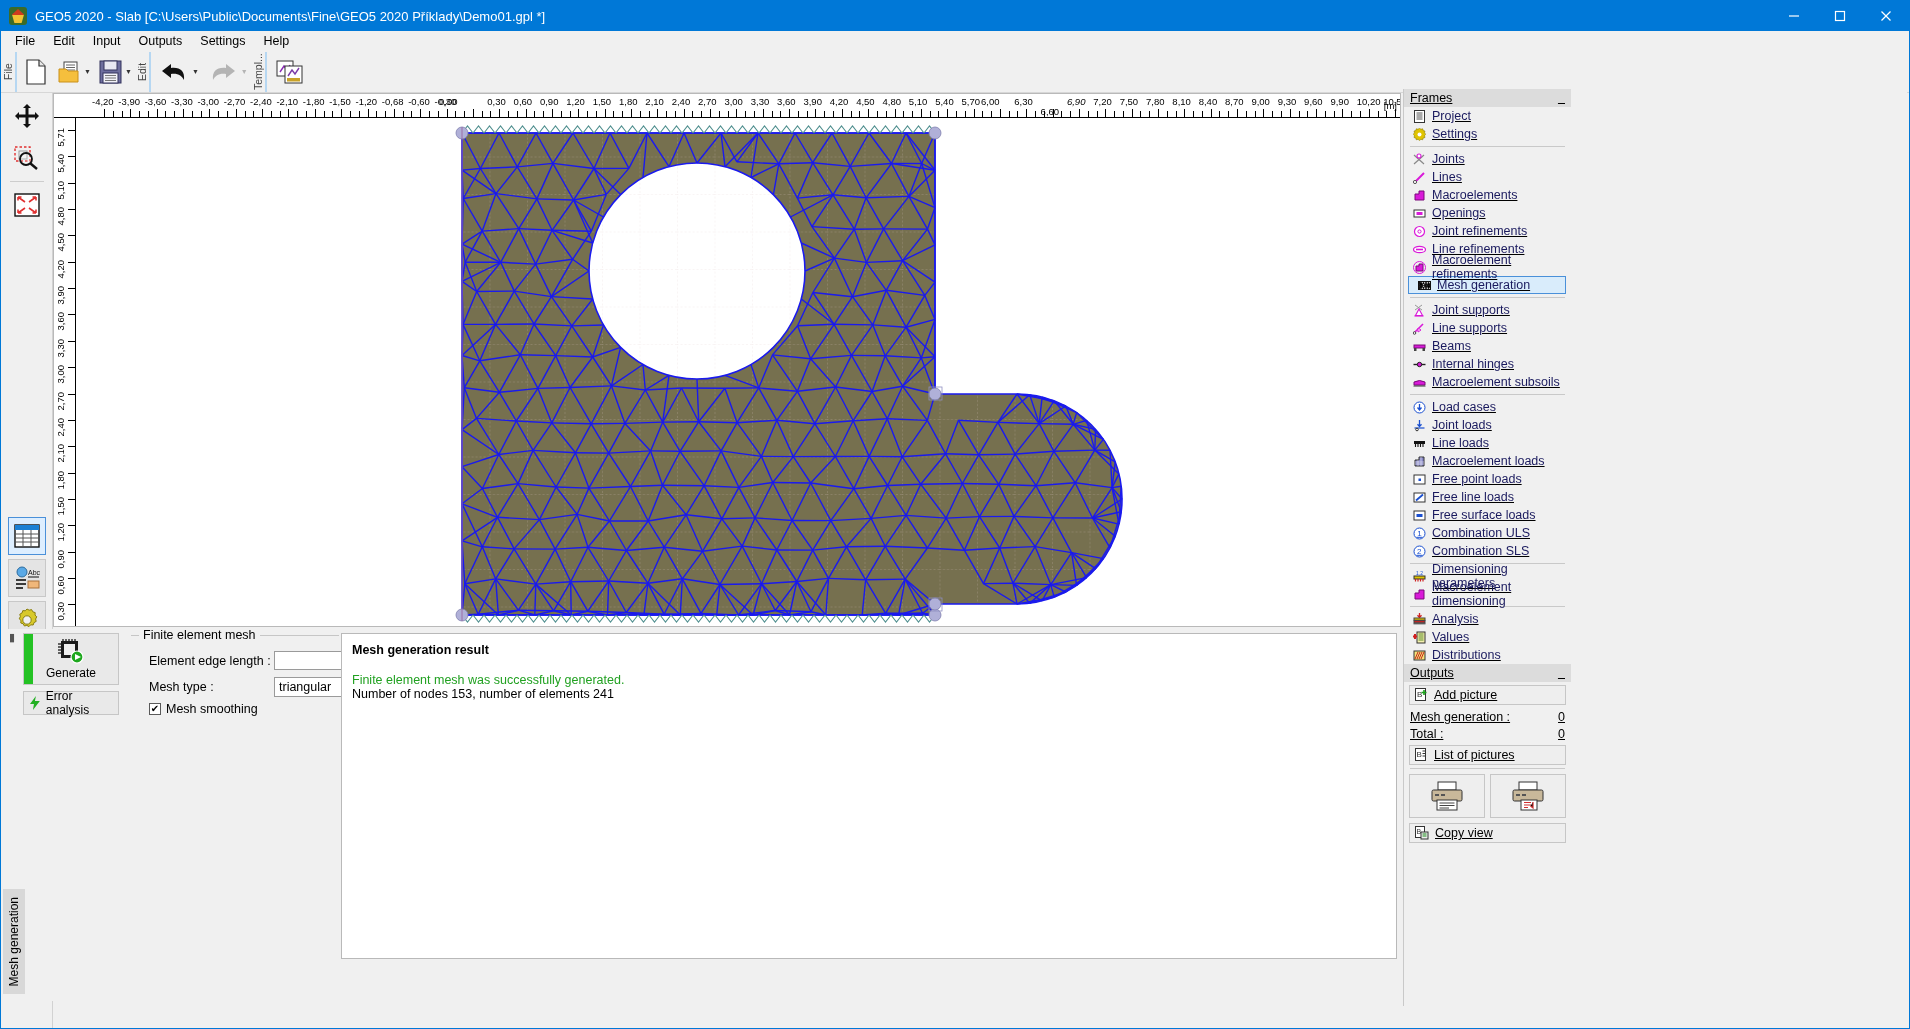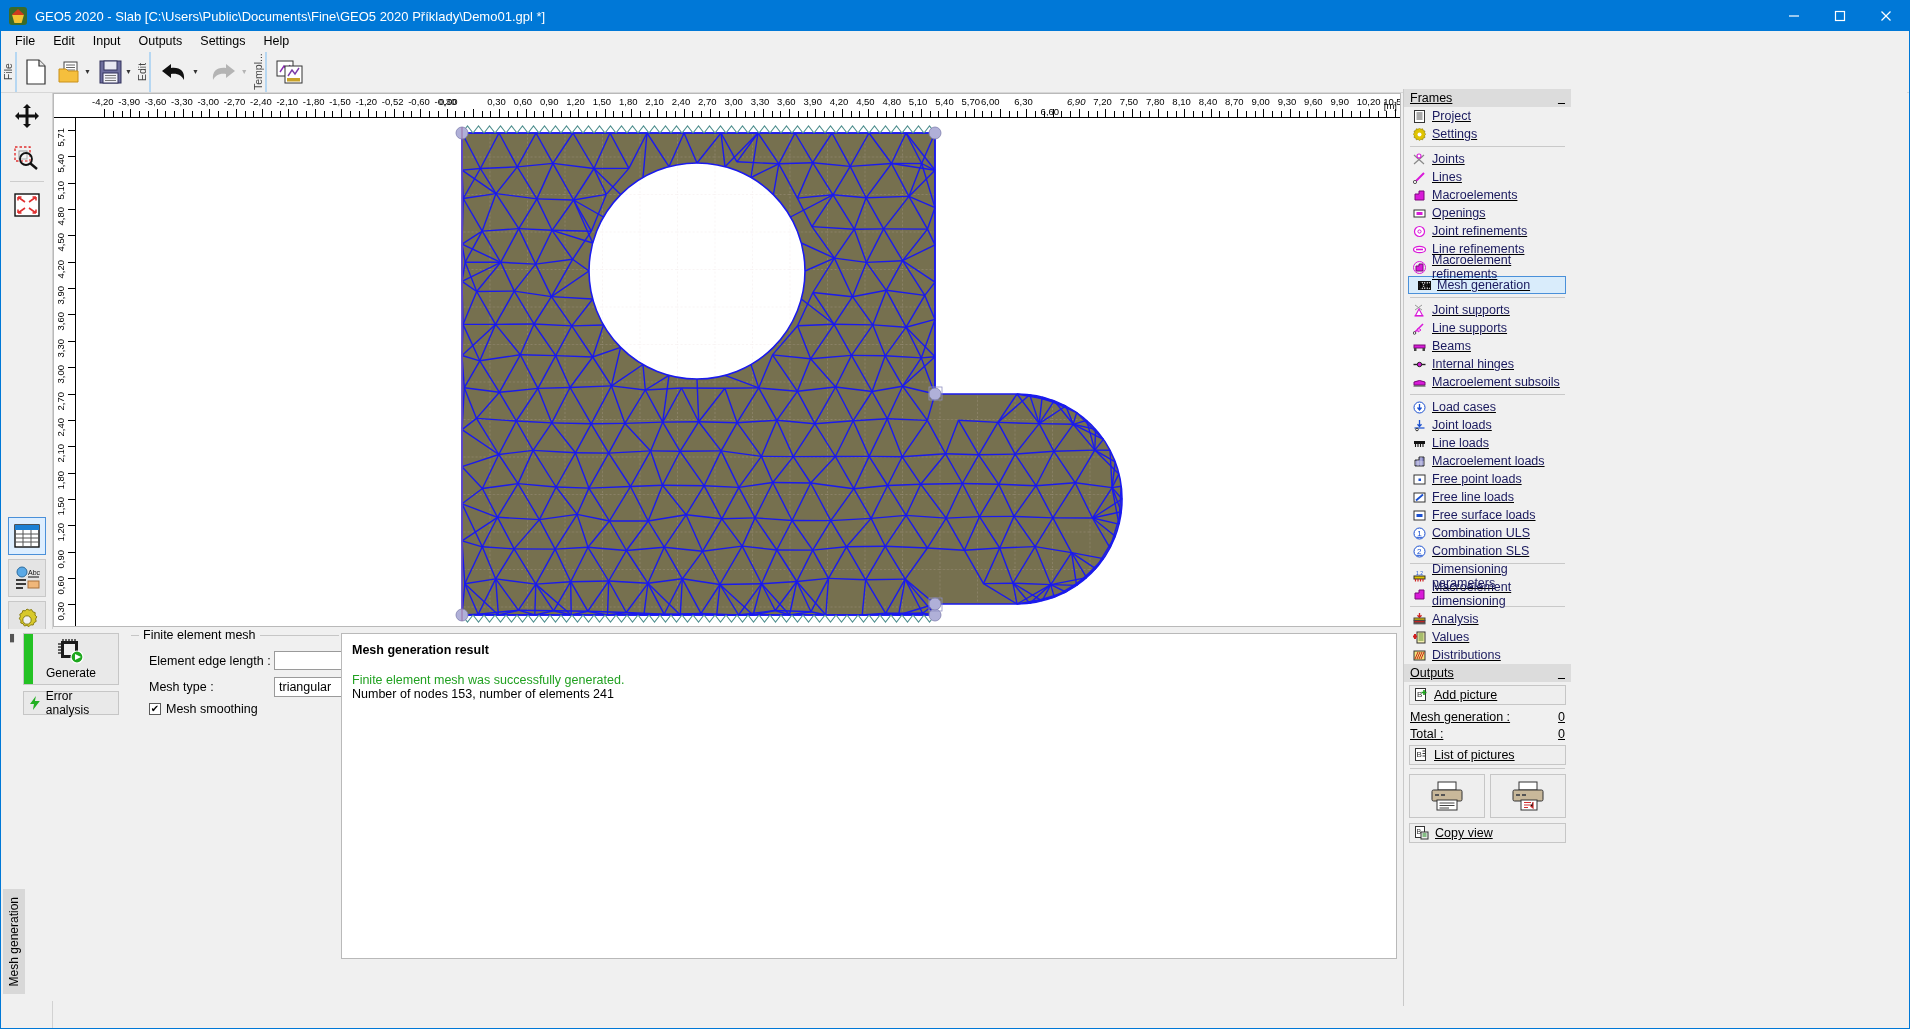--- a/index.html
+++ b/index.html
@@ -337,21 +337,21 @@
           <div class="hmark" style="left: 269.583px; height: 6px;"></div>
           <div class="hmark" style="left: 278.367px; height: 6px;"></div>
           <span class="rtick" style="left: 275.15px; top: 2px;">-1,50</span>
           <div class="hmark" style="left: 287.15px; height: 8px;"></div>
           <div class="hmark" style="left: 295.933px; height: 6px;"></div>
           <div class="hmark" style="left: 304.717px; height: 6px;"></div>
           <span class="rtick" style="left: 301.5px; top: 2px;">-1,20</span>
           <div class="hmark" style="left: 313.5px; height: 8px;"></div>
           <div class="hmark" style="left: 322.283px; height: 6px;"></div>
           <div class="hmark" style="left: 331.067px; height: 6px;"></div>
-          <span class="rtick" style="left: 327.85px; top: 2px;">-0,52</span>
+          <span class="rtick" style="left: 327.85px; top: 2px;">-0,68</span>
           <div class="hmark" style="left: 339.85px; height: 8px;"></div>
           <div class="hmark" style="left: 348.633px; height: 6px;"></div>
           <div class="hmark" style="left: 357.417px; height: 6px;"></div>
           <span class="rtick" style="left: 354.2px; top: 2px;">-0,60</span>
           <div class="hmark" style="left: 366.2px; height: 8px;"></div>
           <div class="hmark" style="left: 374.983px; height: 6px;"></div>
           <div class="hmark" style="left: 383.767px; height: 6px;"></div>
           <span class="rtick" style="left: 380.55px; top: 2px;">-0,30</span>
           <div class="hmark" style="left: 392.55px; height: 8px;"></div>
           <div class="hmark" style="left: 401.333px; height: 6px;"></div>

